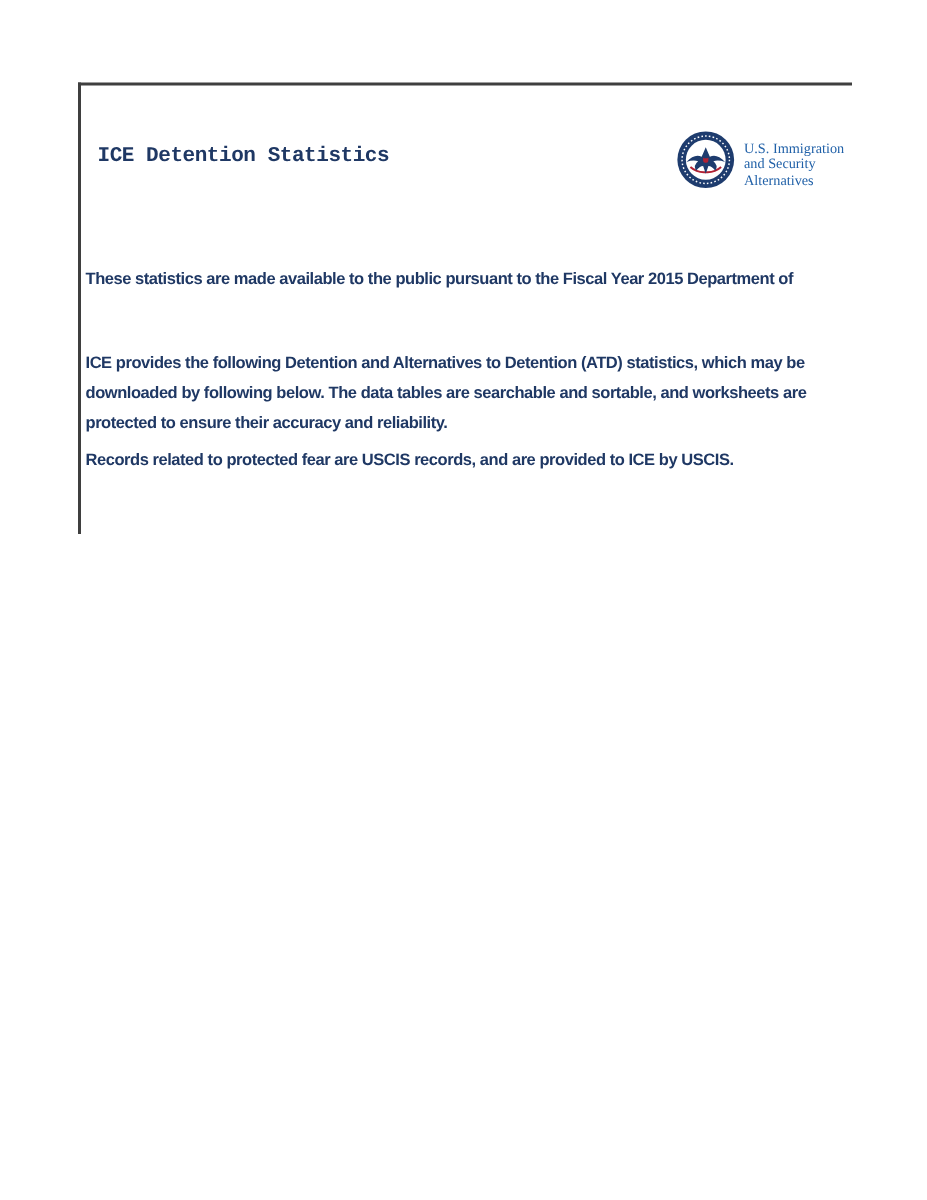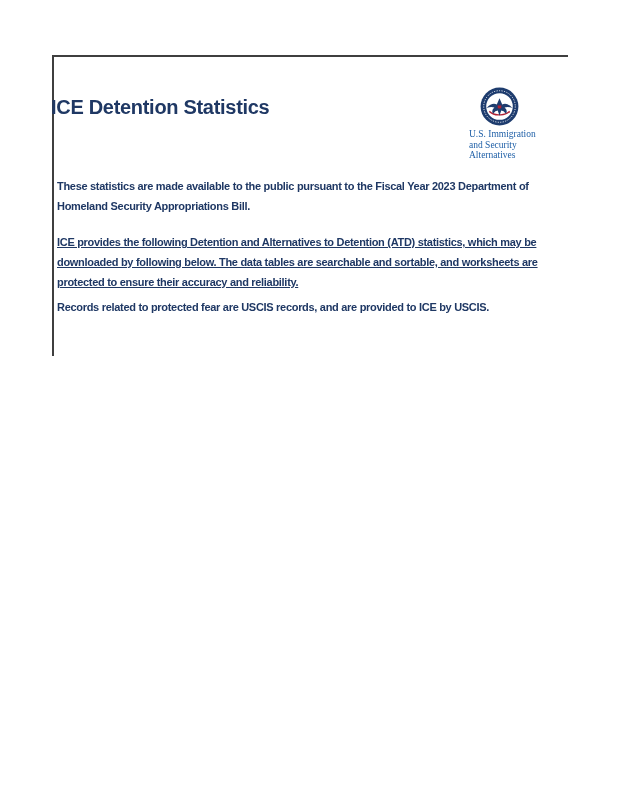--- a/index.html
+++ b/index.html
@@ -20,33 +20,33 @@
     background: #3f3f3f;
   }
   .frame-left {
     position: absolute;
     left: 52px; top: 55px;
     width: 2px; height: 301px;
     background: #3f3f3f;
   }
   .title {
     position: absolute;
-    left: 51px; top: 96px;
-    font-size: 20px;
+    left: 65px; top: 96px;
+    font-size: 14px;
     font-weight: bold;
     letter-spacing: -0.3px;
     color: #1f3864;
     white-space: nowrap;
+    font-family: Liberation Mono, monospace;
   }
   .logo {
     position: absolute;
-    left: 463px; top: 87px;
+    left: 451px; top: 87px;
     display: flex;
-    align-items: center;
-    flex-direction: column;
+    align-items: flex-end;
   }
   .seal { display: block; width: 39px; height: 39px; }
   .logo-text {
     margin-left: 6px;
     padding-top: 3px;
     font-family: "Liberation Serif", serif;
     font-size: 9.5px;
     line-height: 10.5px;
     color: #2161a8;
     white-space: nowrap;
@@ -58,21 +58,21 @@
     font-size: 11px;
     font-weight: bold;
     letter-spacing: -0.3px;
     line-height: 20px;
   }
   .para .line {
     display: block;
     white-space: pre; 
   }
   .p1 { top: 176px; }
-  .p2 { top: 232px; text-decoration: underline; }
+  .p2 { top: 232px; }
   .p3 { top: 297px; }
   .p4 { top: 318px; }
 </style>
 </head>
 <body>
 
 <div class="page">
 
   <div class="frame-top"></div>
   <div class="frame-left"></div>
@@ -92,22 +92,21 @@
       </svg>
     </span>
     <div class="logo-text">
       <div>U.S. Immigration</div>
       <div>and Security</div>
       <div>Alternatives</div>
     </div>
   </div>
 
   <div class="para p1">
-    <span class="line">These statistics are made available to the public pursuant to the Fiscal Year 2023 Department of</span>
-    <span class="line">Homeland Security Appropriations Bill.</span>
+    <span class="line">These statistics are made available to the public pursuant to the Fiscal Year 2015 Department of</span>
   </div>
 
   <div class="para p2">
     <span class="line">ICE provides the following Detention and Alternatives to Detention (ATD) statistics, which may be</span>
     <span class="line">downloaded by following below. The data tables are searchable and sortable, and worksheets are</span>
     <span class="line">protected to ensure their accuracy and reliability.</span>
   </div>
 
   <div class="para p3">
     <span class="line">Records related to protected fear are USCIS records, and are provided to ICE by USCIS.</span>

